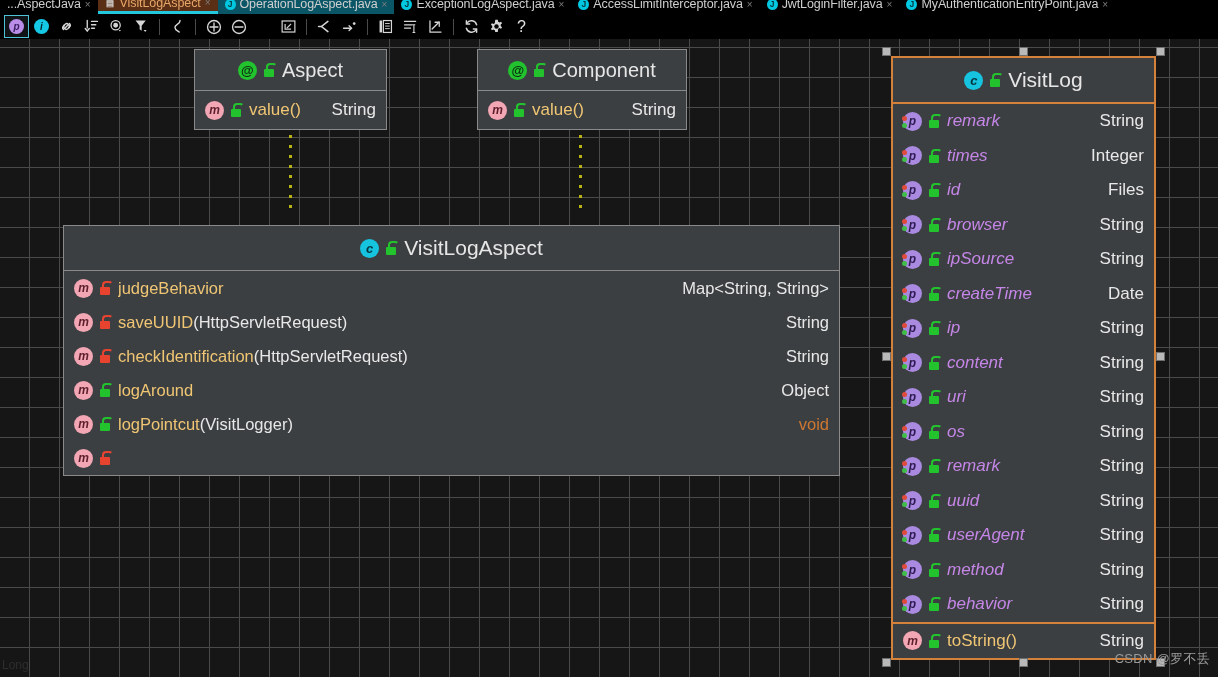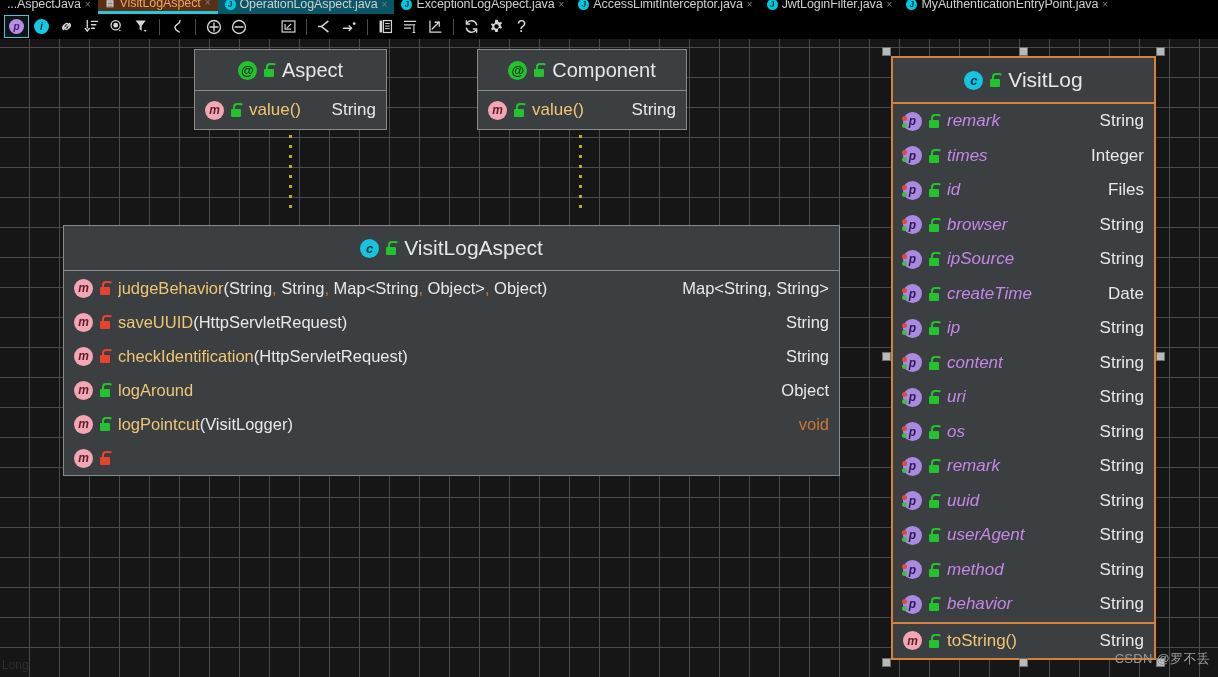--- a/index.html
+++ b/index.html
@@ -548,21 +548,20 @@
       <span class="lock green"></span>
       <span>VisitLogAspect</span>
     </div>
     <div class="uml-sep"></div>
     <div class="uml-rows">
         <div class="row" style="height: 34px; font-size: 16.5px;">
           <span class="ic ic-m">m</span>
           <span class="lock red"></span>
           <span class="sig">
             <span class="mname">judgeBehavior</span>
-            <span class="punct">(String<span class="comma">,</span> String<span class="comma">,</span> Map&lt;String<span class="comma">,</span> Object&gt;<span class="comma">,</span> Object)</span>
           </span>
           <span class="ret">Map&lt;String, String&gt;</span>
         </div>
         <div class="row" style="height: 34px; font-size: 16.5px;">
           <span class="ic ic-m">m</span>
           <span class="lock red"></span>
           <span class="sig">
             <span class="mname">saveUUID </span>
             <span class="punct">(HttpServletRequest)</span>
           </span>

